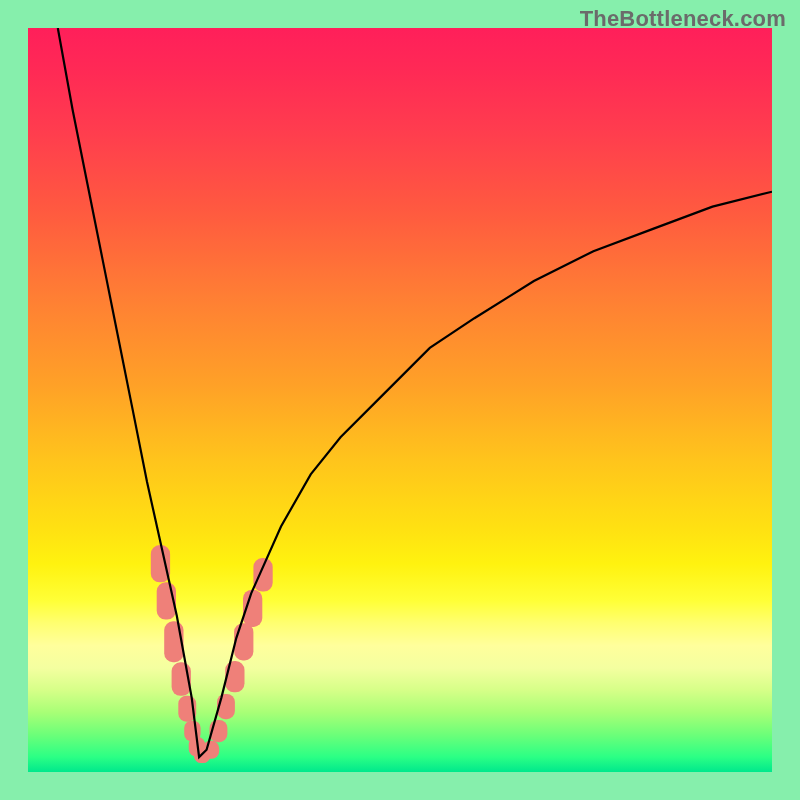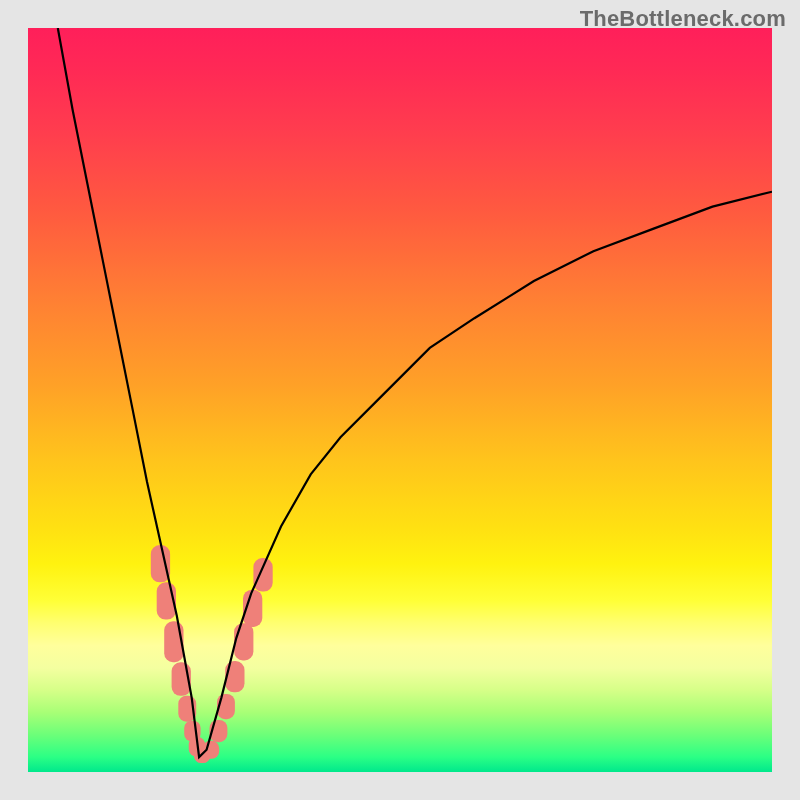--- a/index.html
+++ b/index.html
@@ -7,21 +7,21 @@
     padding: 0;
     width: 800px;
     height: 800px;
     overflow: hidden;
     background: #000;
     font-family: Arial, Helvetica, sans-serif;
   }
   .frame {
     position: absolute;
     inset: 0;
-    background: #e5e5e5;
+    background: #86efac;
   }
   .plot-area {
     position: absolute;
     left: 28px;
     top: 28px;
     width: 744px;
     height: 744px;
     overflow: hidden;
     
     background: linear-gradient(

